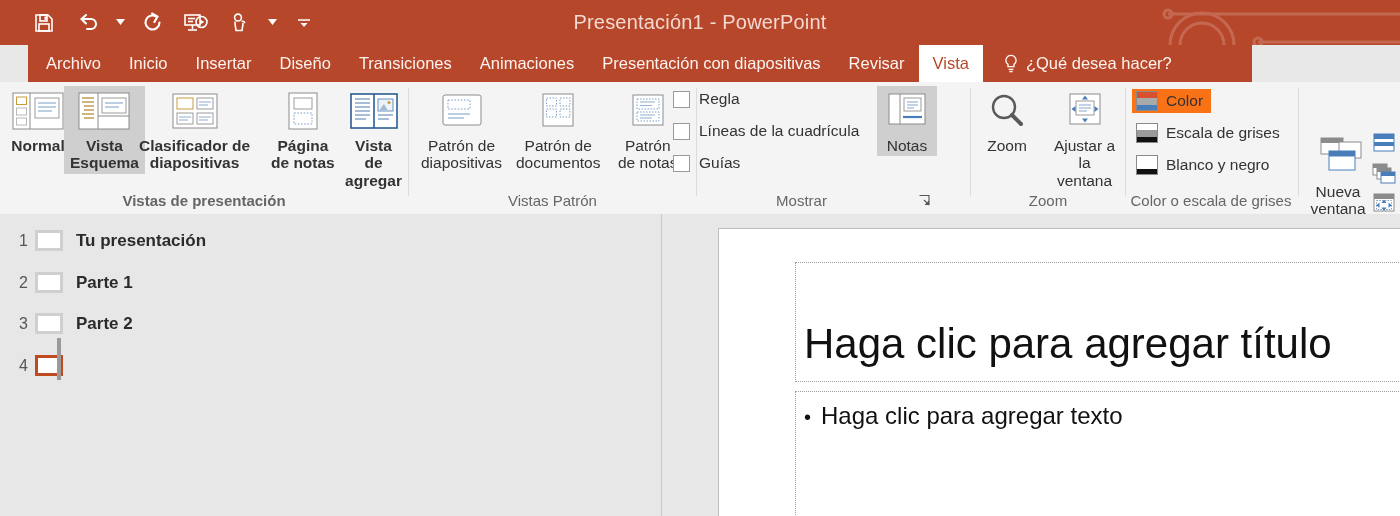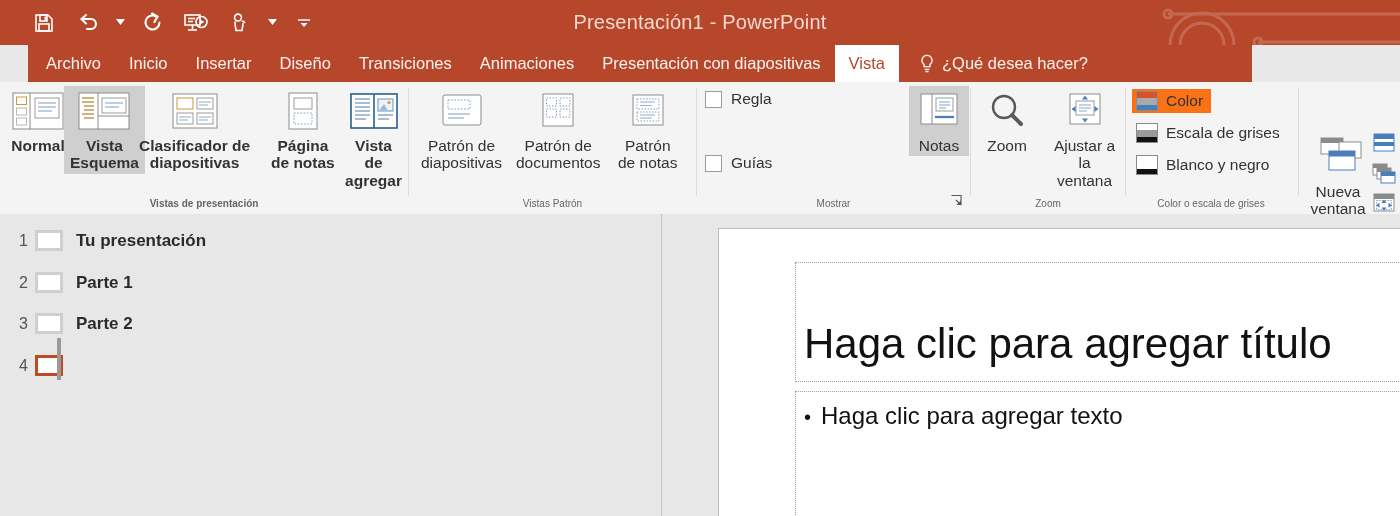--- a/index.html
+++ b/index.html
@@ -50,21 +50,21 @@
   .bulb{width:16px;height:20px;display:block;}
 
   
   .ribbon{
     position:absolute;left:0;top:82px;width:1400px;height:132px;
     background:#f4f4f4;border-bottom:1px solid #d2d2d2;overflow:hidden;
   }
   .rgroup{position:absolute;top:0;height:131px;}
   .rgroup .glabel{
     position:absolute;bottom:4px;left:0;width:100%;text-align:center;
-    font-size:10px;color:#666;
+    font-size:15px;color:#666;
   }
   .gsep{position:absolute;top:6px;width:1px;height:108px;background:#dcdcdc;}
 
   .bigbtn{
     position:absolute;top:4px;width:auto;
     display:flex;flex-direction:column;align-items:center;
     padding:4px 6px 2px;
   }
   .bigbtn.sel{background:#cfcfcf;}
   .bigbtn .lbl{
@@ -222,20 +222,21 @@
 
   <div class="tabbar">
     <div class="tabs">
       <div class="tab">Archivo</div>
       <div class="tab">Inicio</div>
       <div class="tab">Insertar</div>
       <div class="tab">Diseño</div>
       <div class="tab">Transiciones</div>
       <div class="tab">Animaciones</div>
       <div class="tab">Presentación con diapositivas</div>
+      <div class="tab">Revisar</div>
       <div class="tab active">Vista</div>
       <div class="tellme">
         <svg class="bulb" viewBox="0 0 16 20" fill="none" stroke="#fdf2ef" stroke-width="1.4">
           <path d="M8 1.4a5 5 0 0 0-3 9v2.2h6V10.4a5 5 0 0 0-3-9z"></path>
           <line x1="5.6" y1="15.4" x2="10.4" y2="15.4"></line>
           <line x1="6.4" y1="17.6" x2="9.6" y2="17.6"></line>
         </svg>
         <span>¿Qué desea hacer?</span>
       </div>
     </div>
@@ -399,25 +400,29 @@
         <div class="lbl">
           <span>Patrón</span><br>
           <span>de notas</span>
         </div>
       </div>
 
       <div class="glabel">Vistas Patrón</div>
     </div>
     <div class="gsep" style="left:696px;"></div>
 
-    <div class="rgroup" style="left:697px;width:273px;">
+    <div class="rgroup" style="left:665px;width:273px;">
 
       <div class="chkrow" style="left:8px;top:8px;">
         <span class="chkbox"></span>
         <span class="chklbl">Regla</span>
+      </div>
+      <div class="chkrow" style="left:8px;top:40px;">
+        <span class="chkbox"></span>
+        <span class="chklbl">Líneas de la cuadrícula</span>
       </div>
       <div class="chkrow" style="left:8px;top:72px;">
         <span class="chkbox"></span>
         <span class="chklbl">Guías</span>
       </div>
 
       <div class="bigbtn sel" style="left:212px;top:4px;">
         <svg class="icn" width="48" height="42" viewBox="0 0 48 42">
           <rect x="6" y="4" width="36" height="30" fill="#fff" stroke="#8b8b8b"></rect>
           <line x1="17" y1="4" x2="17" y2="34" stroke="#8b8b8b"></line>

